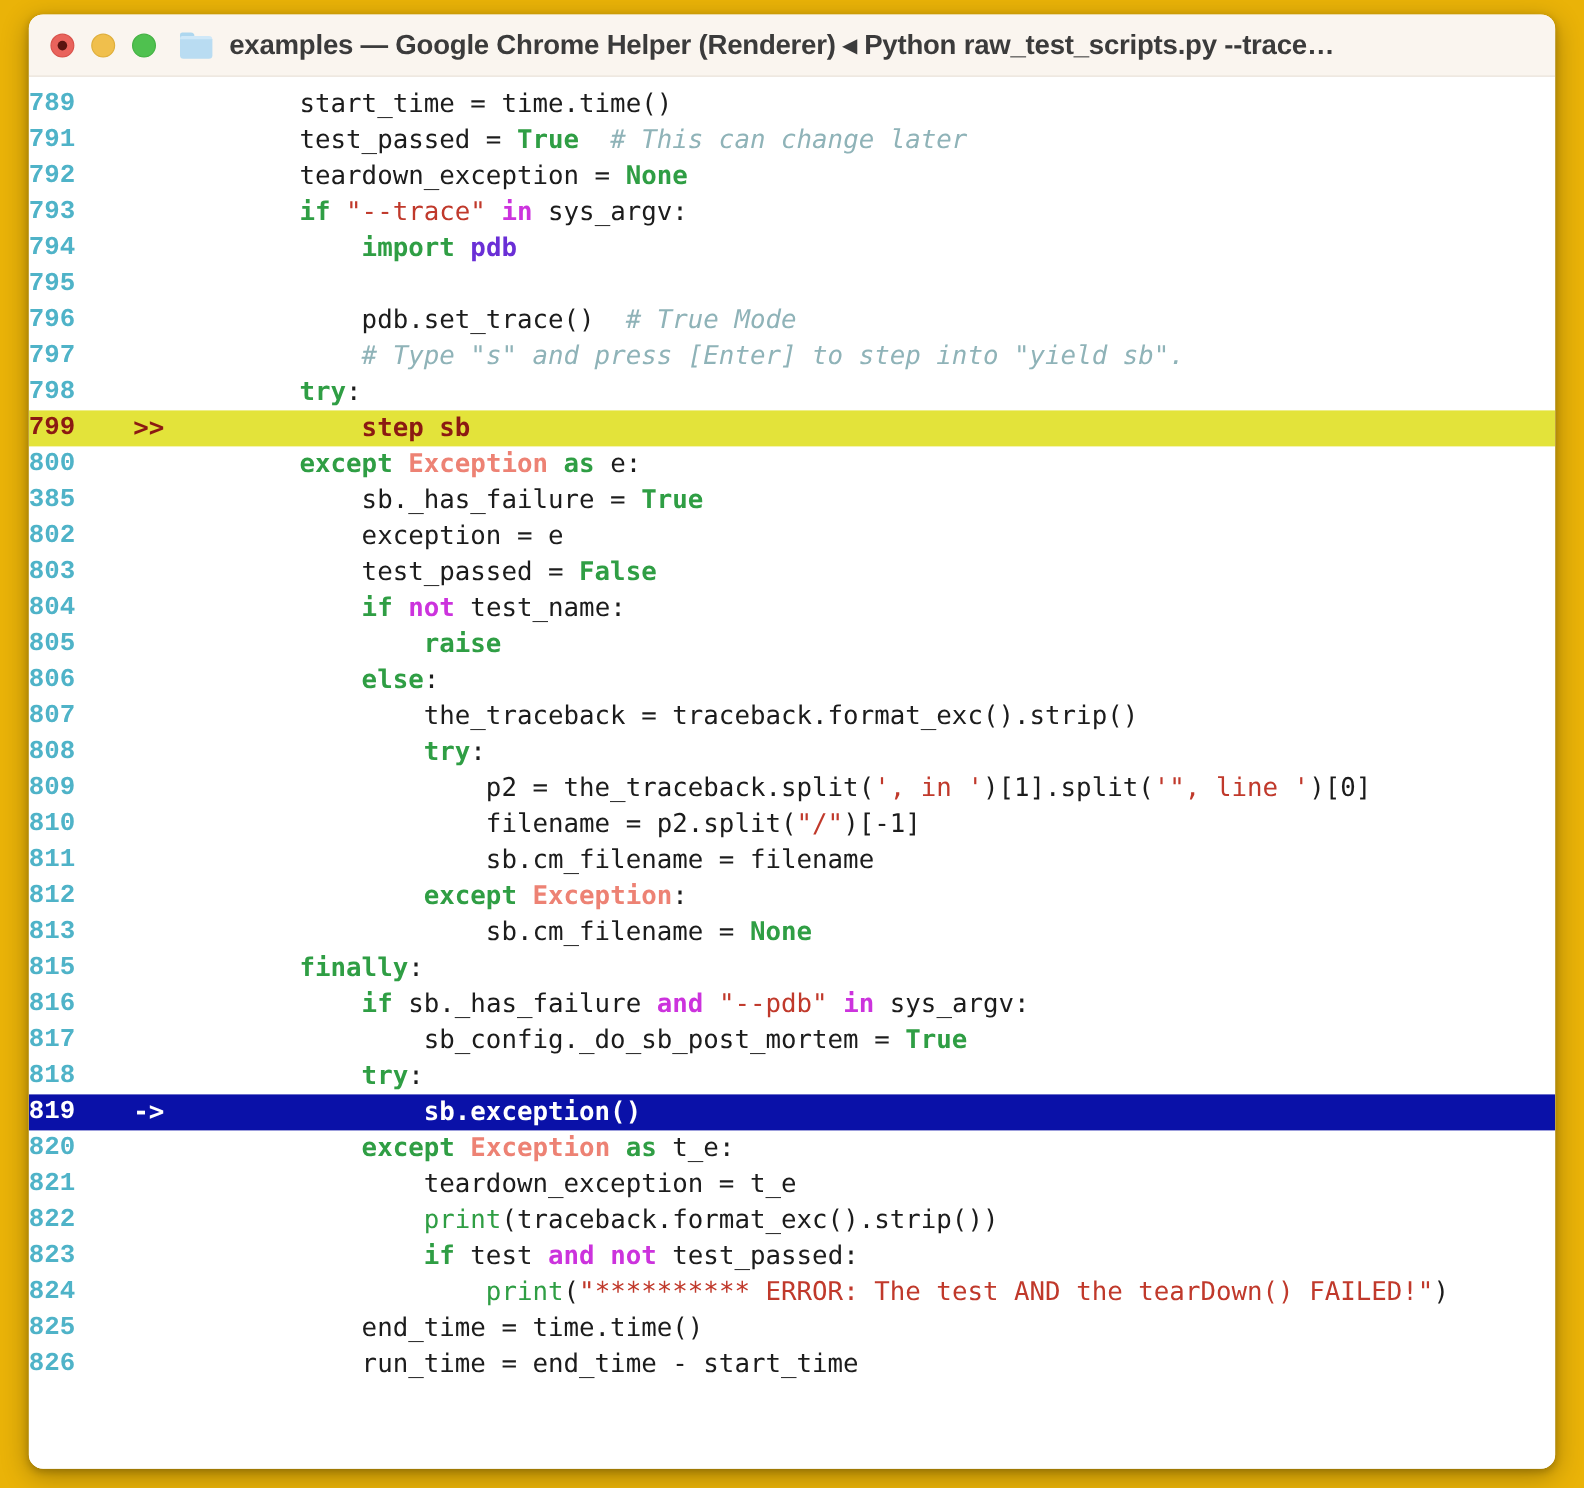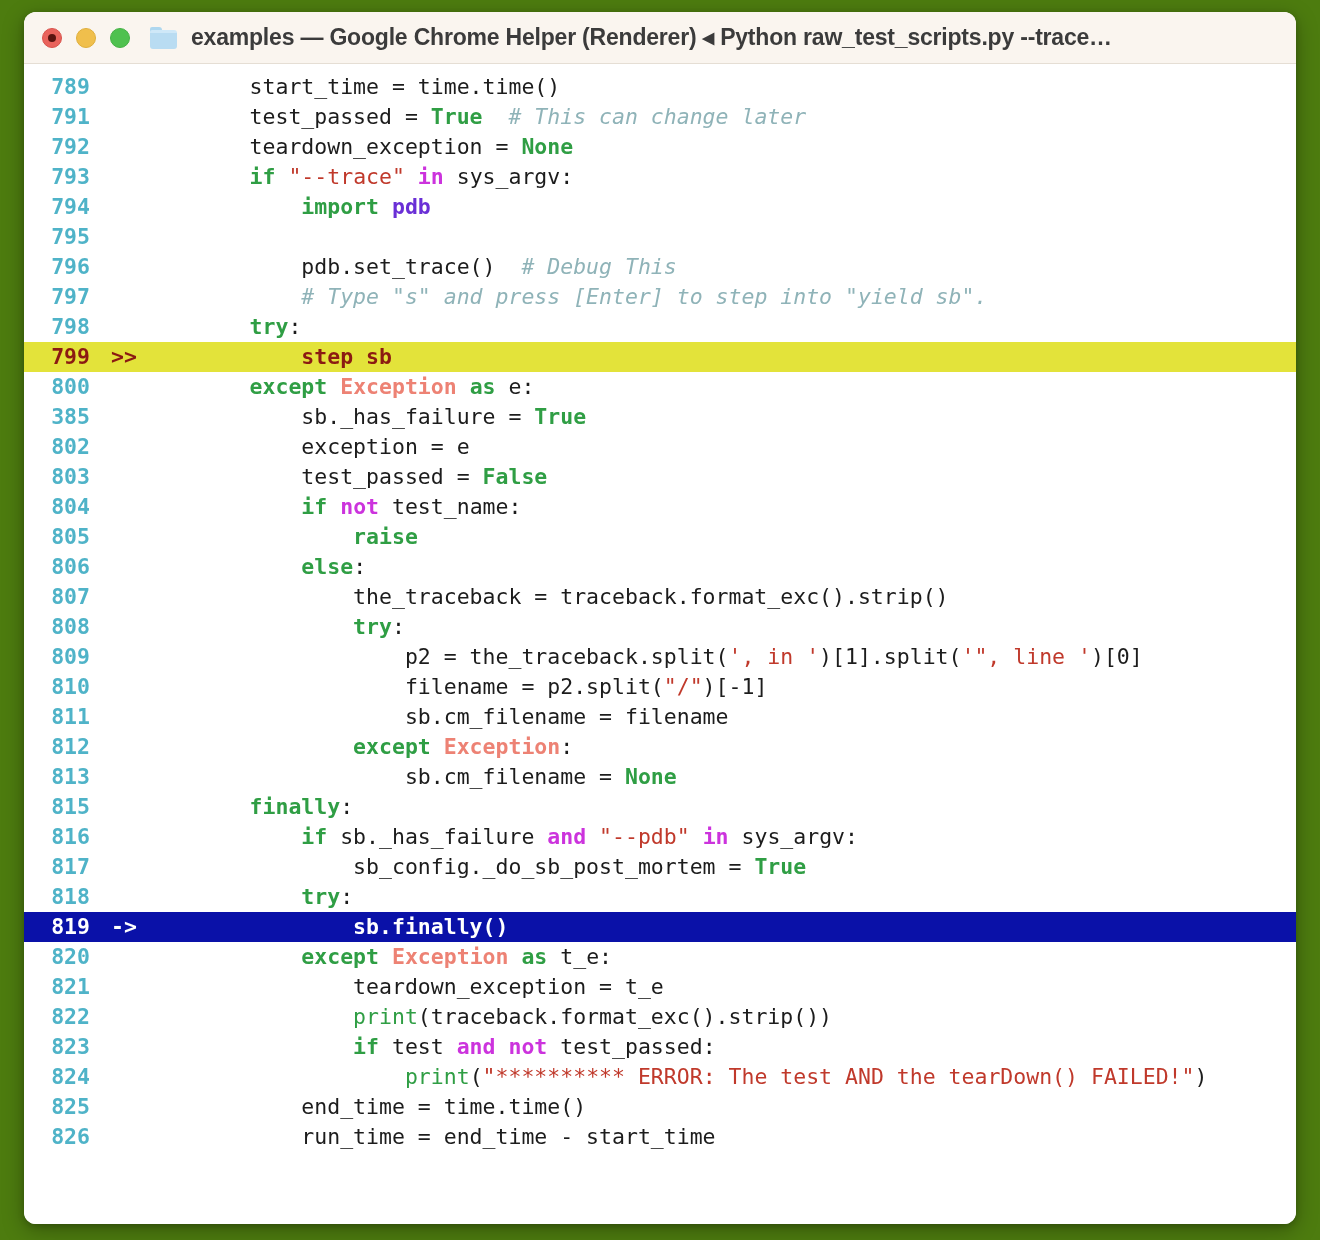--- a/index.html
+++ b/index.html
@@ -8,21 +8,21 @@
     width: 1320px;
     height: 1240px;
     overflow: hidden;
     background: #3f93af;
     font-family: "DejaVu Sans Mono", monospace;
   }
 
   #desktop {
     position: absolute;
     inset: 0;
-    background: #4d7c0f;
+    background: #eab308;
     padding-left: 24px;
   }
 
   #window {
     position: absolute;
     left: 24px;
     top: 12px;
     width: 1272px;
     height: 1212px;
     border-radius: 12px;
@@ -103,25 +103,25 @@
     display: flex;
     align-items: center;
     white-space: pre;
     font-family: "DejaVu Sans Mono", monospace;
     font-size: 21.5px;
   }
 
   .lineno {
     flex: 0 0 66px;
     width: 66px;
-    text-align: right;
     color: #4fb3c8;
     font-weight: bold;
     padding-right: 0;
     box-sizing: border-box;
+    font-family: Liberation Mono, monospace;
   }
 
   .marker {
     flex: 0 0 56px;
     width: 56px;
     text-align: left;
     padding-left: 21px;
     box-sizing: border-box;
     color: #8b1a12;
     font-weight: bold;
@@ -180,21 +180,21 @@
       <div id="window-title">examples — Google Chrome Helper (Renderer) ◂ Python raw_test_scripts.py --trace…</div>
     </div>
 
     <div id="code-area">
         <div class="code-line"><div class="lineno">789</div><div class="marker"></div><div class="codetext"><span class="t-pln">        start_time = time.time()</span></div></div>
         <div class="code-line"><div class="lineno">791</div><div class="marker"></div><div class="codetext"><span class="t-pln">        test_passed = </span><span class="t-kw">True</span><span class="t-pln">  </span><span class="t-com"># This can change later</span></div></div>
         <div class="code-line"><div class="lineno">792</div><div class="marker"></div><div class="codetext"><span class="t-pln">        teardown_exception = </span><span class="t-kw">None</span></div></div>
         <div class="code-line"><div class="lineno">793</div><div class="marker"></div><div class="codetext"><span class="t-pln">        </span><span class="t-kw">if</span><span class="t-pln"> </span><span class="t-str">"--trace"</span><span class="t-pln"> </span><span class="t-op">in</span><span class="t-pln"> sys_argv:</span></div></div>
         <div class="code-line"><div class="lineno">794</div><div class="marker"></div><div class="codetext"><span class="t-pln">            </span><span class="t-kw">import</span><span class="t-pln"> </span><span class="t-mod">pdb</span></div></div>
         <div class="code-line"><div class="lineno">795</div><div class="marker"></div><div class="codetext"><span class="t-pln"></span></div></div>
-        <div class="code-line"><div class="lineno">796</div><div class="marker"></div><div class="codetext"><span class="t-pln">            pdb.set_trace()  </span><span class="t-com"># Debug This</span></div></div>
+        <div class="code-line"><div class="lineno">796</div><div class="marker"></div><div class="codetext"><span class="t-pln">            pdb.set_trace()  </span><span class="t-com"># True Mode</span></div></div>
         <div class="code-line"><div class="lineno">797</div><div class="marker"></div><div class="codetext"><span class="t-pln">            </span><span class="t-com"># Type "s" and press [Enter] to step into "yield sb".</span></div></div>
         <div class="code-line"><div class="lineno">798</div><div class="marker"></div><div class="codetext"><span class="t-pln">        </span><span class="t-kw">try</span><span class="t-pln">:</span></div></div>
         <div class="code-line hl-yellow"><div class="lineno">799</div><div class="marker">&gt;&gt;</div><div class="codetext"><span class="t-pln">            </span><span class="t-kw">step</span><span class="t-pln"> sb</span></div></div>
         <div class="code-line"><div class="lineno">800</div><div class="marker"></div><div class="codetext"><span class="t-pln">        </span><span class="t-kw">except</span><span class="t-pln"> </span><span class="t-exc">Exception</span><span class="t-pln"> </span><span class="t-kw">as</span><span class="t-pln"> e:</span></div></div>
         <div class="code-line"><div class="lineno">385</div><div class="marker"></div><div class="codetext"><span class="t-pln">            sb._has_failure = </span><span class="t-kw">True</span></div></div>
         <div class="code-line"><div class="lineno">802</div><div class="marker"></div><div class="codetext"><span class="t-pln">            exception = e</span></div></div>
         <div class="code-line"><div class="lineno">803</div><div class="marker"></div><div class="codetext"><span class="t-pln">            test_passed = </span><span class="t-kw">False</span></div></div>
         <div class="code-line"><div class="lineno">804</div><div class="marker"></div><div class="codetext"><span class="t-pln">            </span><span class="t-kw">if</span><span class="t-pln"> </span><span class="t-op">not</span><span class="t-pln"> test_name:</span></div></div>
         <div class="code-line"><div class="lineno">805</div><div class="marker"></div><div class="codetext"><span class="t-pln">                </span><span class="t-kw">raise</span></div></div>
         <div class="code-line"><div class="lineno">806</div><div class="marker"></div><div class="codetext"><span class="t-pln">            </span><span class="t-kw">else</span><span class="t-pln">:</span></div></div>
@@ -202,21 +202,21 @@
         <div class="code-line"><div class="lineno">808</div><div class="marker"></div><div class="codetext"><span class="t-pln">                </span><span class="t-kw">try</span><span class="t-pln">:</span></div></div>
         <div class="code-line"><div class="lineno">809</div><div class="marker"></div><div class="codetext"><span class="t-pln">                    p2 = the_traceback.split(</span><span class="t-str">', in '</span><span class="t-pln">)[1].split(</span><span class="t-str">'", line '</span><span class="t-pln">)[0]</span></div></div>
         <div class="code-line"><div class="lineno">810</div><div class="marker"></div><div class="codetext"><span class="t-pln">                    filename = p2.split(</span><span class="t-str">"/"</span><span class="t-pln">)[-1]</span></div></div>
         <div class="code-line"><div class="lineno">811</div><div class="marker"></div><div class="codetext"><span class="t-pln">                    sb.cm_filename = filename</span></div></div>
         <div class="code-line"><div class="lineno">812</div><div class="marker"></div><div class="codetext"><span class="t-pln">                </span><span class="t-kw">except</span><span class="t-pln"> </span><span class="t-exc">Exception</span><span class="t-pln">:</span></div></div>
         <div class="code-line"><div class="lineno">813</div><div class="marker"></div><div class="codetext"><span class="t-pln">                    sb.cm_filename = </span><span class="t-kw">None</span></div></div>
         <div class="code-line"><div class="lineno">815</div><div class="marker"></div><div class="codetext"><span class="t-pln">        </span><span class="t-kw">finally</span><span class="t-pln">:</span></div></div>
         <div class="code-line"><div class="lineno">816</div><div class="marker"></div><div class="codetext"><span class="t-pln">            </span><span class="t-kw">if</span><span class="t-pln"> sb._has_failure </span><span class="t-op">and</span><span class="t-pln"> </span><span class="t-str">"--pdb"</span><span class="t-pln"> </span><span class="t-op">in</span><span class="t-pln"> sys_argv:</span></div></div>
         <div class="code-line"><div class="lineno">817</div><div class="marker"></div><div class="codetext"><span class="t-pln">                sb_config._do_sb_post_mortem = </span><span class="t-kw">True</span></div></div>
         <div class="code-line"><div class="lineno">818</div><div class="marker"></div><div class="codetext"><span class="t-pln">            </span><span class="t-kw">try</span><span class="t-pln">:</span></div></div>
-        <div class="code-line hl-blue"><div class="lineno">819</div><div class="marker">-&gt;</div><div class="codetext"><span class="t-pln">                sb.finally()</span></div></div>
+        <div class="code-line hl-blue"><div class="lineno">819</div><div class="marker">-&gt;</div><div class="codetext"><span class="t-pln">                sb.exception()</span></div></div>
         <div class="code-line"><div class="lineno">820</div><div class="marker"></div><div class="codetext"><span class="t-pln">            </span><span class="t-kw">except</span><span class="t-pln"> </span><span class="t-exc">Exception</span><span class="t-pln"> </span><span class="t-kw">as</span><span class="t-pln"> t_e:</span></div></div>
         <div class="code-line"><div class="lineno">821</div><div class="marker"></div><div class="codetext"><span class="t-pln">                teardown_exception = t_e</span></div></div>
         <div class="code-line"><div class="lineno">822</div><div class="marker"></div><div class="codetext"><span class="t-pln">                </span><span class="t-bif">print</span><span class="t-pln">(traceback.format_exc().strip())</span></div></div>
         <div class="code-line"><div class="lineno">823</div><div class="marker"></div><div class="codetext"><span class="t-pln">                </span><span class="t-kw">if</span><span class="t-pln"> test </span><span class="t-op">and</span><span class="t-pln"> </span><span class="t-op">not</span><span class="t-pln"> test_passed:</span></div></div>
         <div class="code-line"><div class="lineno">824</div><div class="marker"></div><div class="codetext"><span class="t-pln">                    </span><span class="t-bif">print</span><span class="t-pln">(</span><span class="t-str">"********** ERROR: The test AND the tearDown() FAILED!"</span><span class="t-pln">)</span></div></div>
         <div class="code-line"><div class="lineno">825</div><div class="marker"></div><div class="codetext"><span class="t-pln">            end_time = time.time()</span></div></div>
         <div class="code-line"><div class="lineno">826</div><div class="marker"></div><div class="codetext"><span class="t-pln">            run_time = end_time - start_time</span></div></div>
       </div>
 
   </div>

